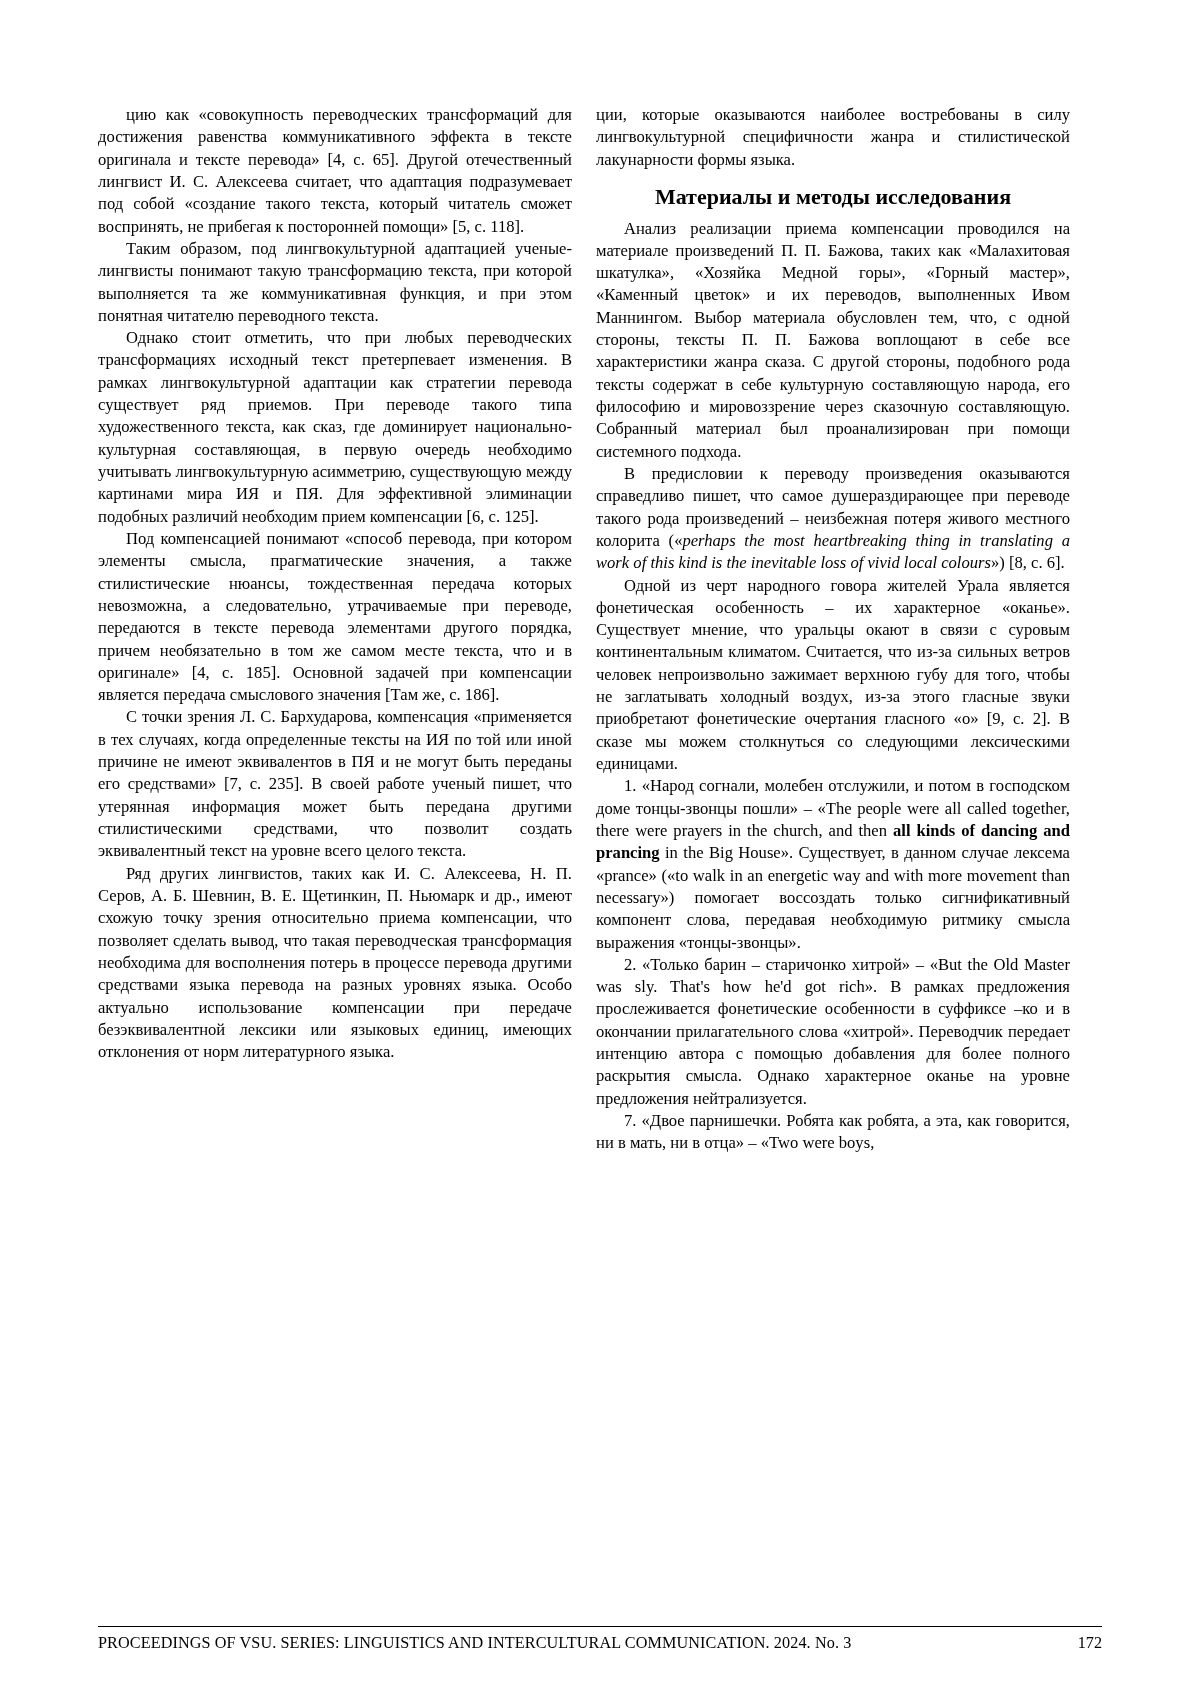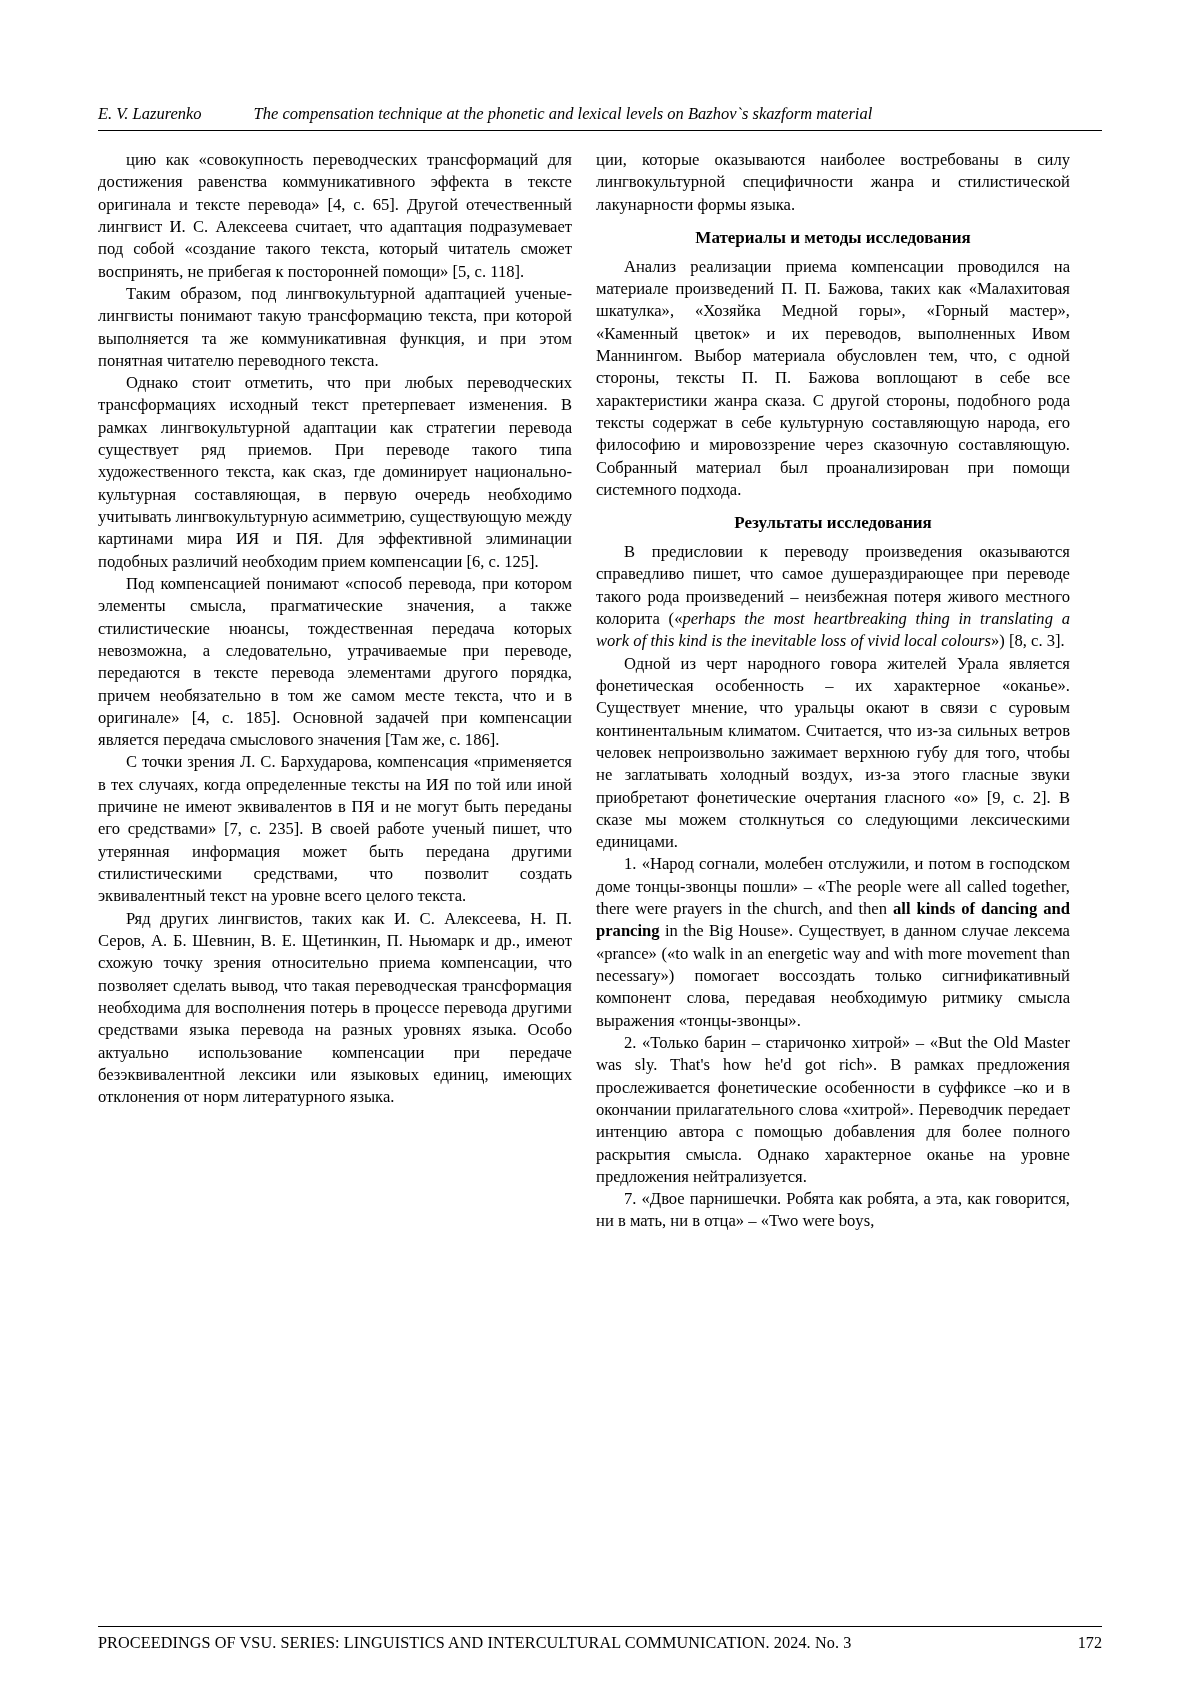--- a/index.html
+++ b/index.html
@@ -48,21 +48,21 @@
   }
   .col p {
     margin: 0;
     text-indent: 28px;
   }
   .col p.noindent {
     text-indent: 0;
   }
   h2.section {
     text-align: center;
-    font-size: 17px;
+    font-size: 22px;
     font-weight: bold;
     margin: 11px 0 6px 0;
   }
   .ital {
     font-style: italic;
     margin-top: 25px;
   }
   .bold {
     font-weight: bold;
   }
@@ -83,45 +83,40 @@
   }
   .footer .f-page {
     padding-left: 10px;
   }
 </style>
 </head>
 <body>
 
 <div class="page">
 
-  <div class="running-head">
-    <div class="author">E. V. Lazurenko</div>
-    <div class="title">The compensation technique at the phonetic and lexical levels on Bazhov`s skazform material</div>
-  </div>
 
   <div class="columns">
 
     <div class="col">
       <p>цию как «совокупность переводческих трансформаций для достижения равенства коммуникативного эффекта в тексте оригинала и тексте перевода» [4, с. 65]. Другой отечественный лингвист И. С. Алексеева считает, что адаптация подразумевает под собой «создание такого текста, который читатель сможет воспринять, не прибегая к посторонней помощи» [5, с. 118].</p>
       <p>Таким образом, под лингвокультурной адаптацией ученые-лингвисты понимают такую трансформацию текста, при которой выполняется та же коммуникативная функция, и при этом понятная читателю переводного текста.</p>
       <p>Однако стоит отметить, что при любых переводческих трансформациях исходный текст претерпевает изменения. В рамках лингвокультурной адаптации как стратегии перевода существует ряд приемов. При переводе такого типа художественного текста, как сказ, где доминирует национально-культурная составляющая, в первую очередь необходимо учитывать лингвокультурную асимметрию, существующую между картинами мира ИЯ и ПЯ. Для эффективной элиминации подобных различий необходим прием компенсации [6, с. 125].</p>
       <p>Под компенсацией понимают «способ перевода, при котором элементы смысла, прагматические значения, а также стилистические нюансы, тождественная передача которых невозможна, а следовательно, утрачиваемые при переводе, передаются в тексте перевода элементами другого порядка, причем необязательно в том же самом месте текста, что и в оригинале» [4, с. 185]. Основной задачей при компенсации является передача смыслового значения [Там же, с. 186].</p>
       <p>С точки зрения Л. С. Бархударова, компенсация «применяется в тех случаях, когда определенные тексты на ИЯ по той или иной причине не имеют эквивалентов в ПЯ и не могут быть переданы его средствами» [7, с. 235]. В своей работе ученый пишет, что утерянная информация может быть передана другими стилистическими средствами, что позволит создать эквивалентный текст на уровне всего целого текста.</p>
       <p>Ряд других лингвистов, таких как И. С. Алексеева, Н. П. Серов, А. Б. Шевнин, В. Е. Щетинкин, П. Ньюмарк и др., имеют схожую точку зрения относительно приема компенсации, что позволяет сделать вывод, что такая переводческая трансформация необходима для восполнения потерь в процессе перевода другими средствами языка перевода на разных уровнях языка. Особо актуально использование компенсации при передаче безэквивалентной лексики или языковых единиц, имеющих отклонения от норм литературного языка.</p>
     </div>
 
     <div class="col">
       <p class="noindent">ции, которые оказываются наиболее востребованы в силу лингвокультурной специфичности жанра и стилистической лакунарности формы языка.</p>
 
       <h2 class="section">Материалы и методы исследования</h2>
       <p>Анализ реализации приема компенсации проводился на материале произведений П. П. Бажова, таких как «Малахитовая шкатулка», «Хозяйка Медной горы», «Горный мастер», «Каменный цветок» и их переводов, выполненных Ивом Маннингом. Выбор материала обусловлен тем, что, с одной стороны, тексты П. П. Бажова воплощают в себе все характеристики жанра сказа. С другой стороны, подобного рода тексты содержат в себе культурную составляющую народа, его философию и мировоззрение через сказочную составляющую. Собранный материал был проанализирован при помощи системного подхода.</p>
 
-      <h2 class="section">Результаты исследования</h2>
 
-      <p><span>В предисловии к переводу произведения оказываются справедливо пишет, что самое душераздирающее при переводе такого рода произведений – неизбежная потеря живого местного колорита («</span><span class="ital">perhaps the most heartbreaking thing in translating a work of this kind is the inevitable loss of vivid local colours</span><span>») [8, с. 3].</span></p>
+      <p><span>В предисловии к переводу произведения оказываются справедливо пишет, что самое душераздирающее при переводе такого рода произведений – неизбежная потеря живого местного колорита («</span><span class="ital">perhaps the most heartbreaking thing in translating a work of this kind is the inevitable loss of vivid local colours</span><span>») [8, с. 6].</span></p>
 
       <p>Одной из черт народного говора жителей Урала является фонетическая особенность – их характерное «оканье». Существует мнение, что уральцы окают в связи с суровым континентальным климатом. Считается, что из-за сильных ветров человек непроизвольно зажимает верхнюю губу для того, чтобы не заглатывать холодный воздух, из-за этого гласные звуки приобретают фонетические очертания гласного «о» [9, с. 2]. В сказе мы можем столкнуться со следующими лексическими единицами.</p>
 
       <p><span>1. «Народ согнали, молебен отслужили, и потом в господском доме тонцы-звонцы пошли» – «The people were all called together, there were prayers in the church, and then </span><span class="bold">all kinds of dancing and prancing</span><span> in the Big House». Существует, в данном случае лексема «prance» («to walk in an energetic way and with more movement than necessary») помогает воссоздать только сигнификативный компонент слова, передавая необходимую ритмику смысла выражения «тонцы-звонцы».</span></p>
 
       <p>2. «Только барин – старичонко хитрой» – «But the Old Master was sly. That's how he'd got rich». В рамках предложения прослеживается фонетические особенности в суффиксе –ко и в окончании прилагательного слова «хитрой». Переводчик передает интенцию автора с помощью добавления для более полного раскрытия смысла. Однако характерное оканье на уровне предложения нейтрализуется.</p>
       <p>7. «Двое парнишечки. Робята как робята, а эта, как говорится, ни в мать, ни в отца» – «Two were boys,</p>
     </div>
 
   </div>

